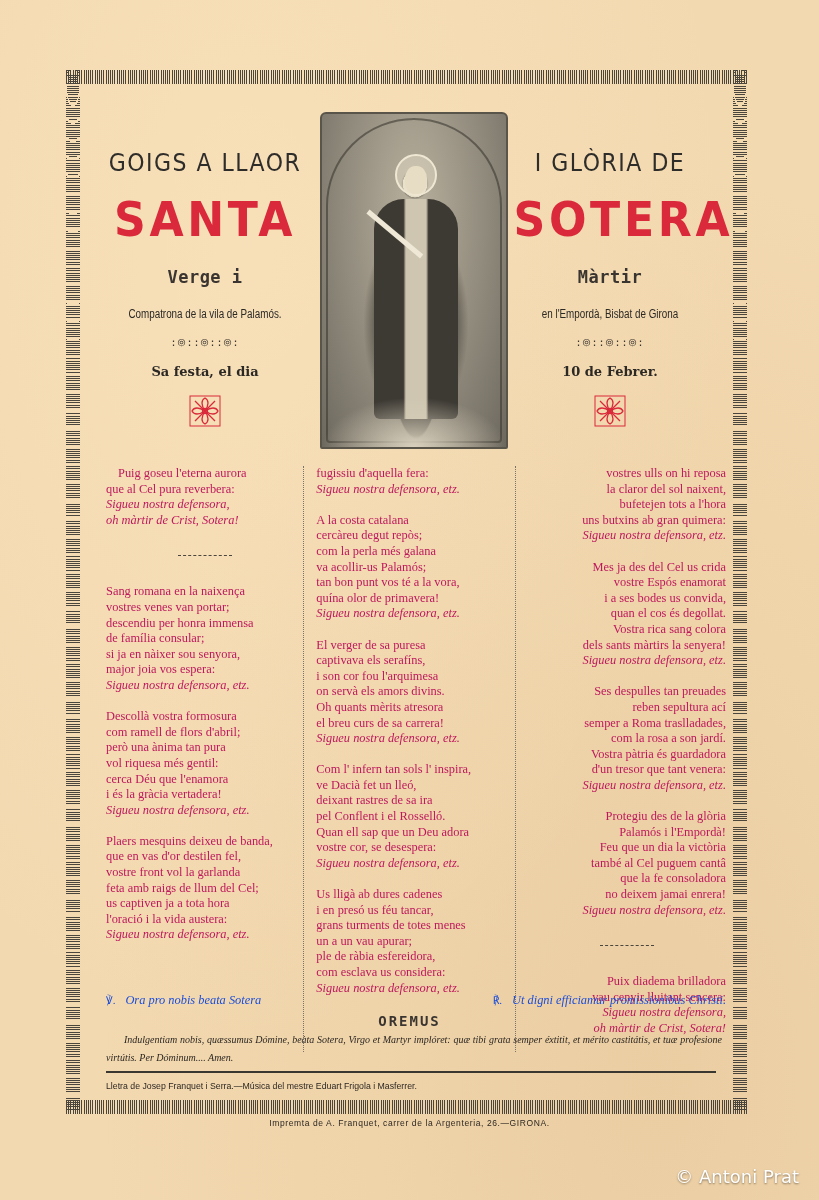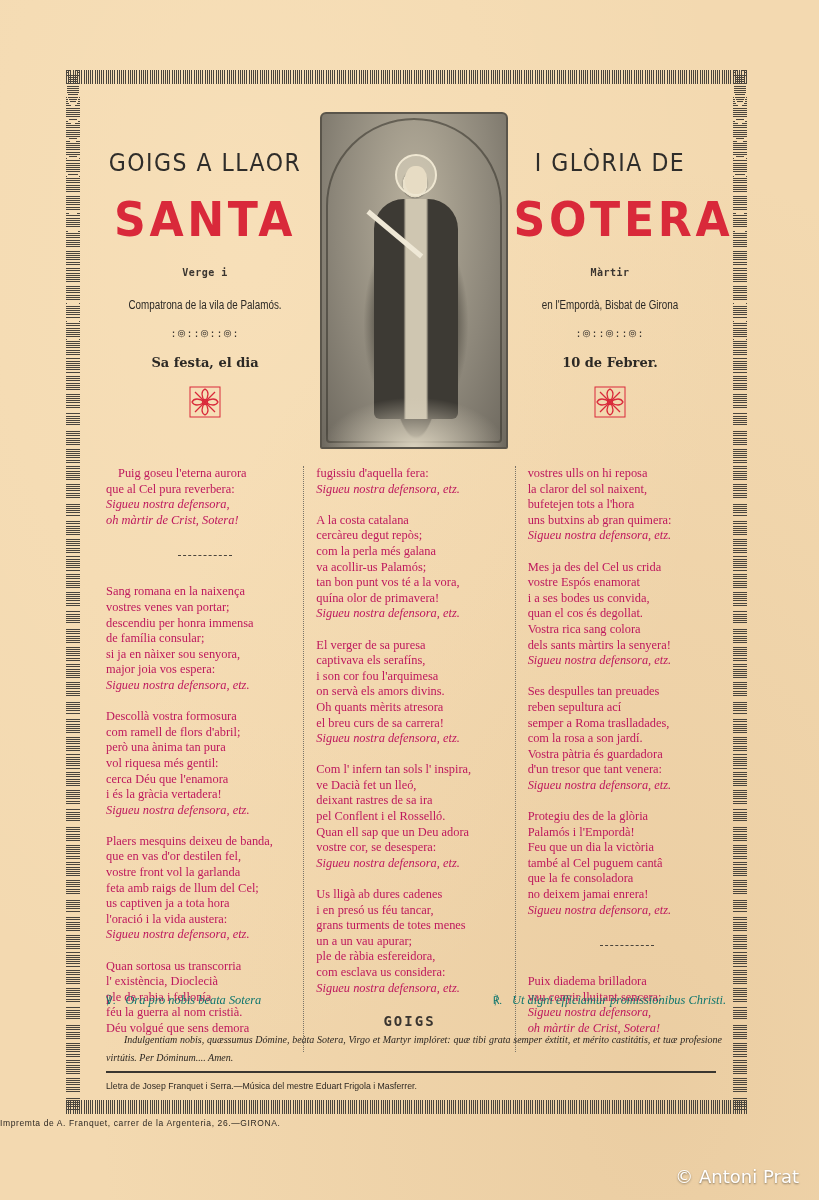--- a/index.html
+++ b/index.html
@@ -46,21 +46,21 @@
     .title-red {
       font-family: "DejaVu Sans", sans-serif;
       font-weight: bold;
       color: #d9293a;
       font-size: 48px; letter-spacing: 4px;
       margin-top: 16px;
       transform: scaleX(0.92);
     }
     .subtitle-mono {
       font-family: "DejaVu Sans Mono", monospace;
-      font-size: 10px; font-weight: bold;
+      font-size: 17px; font-weight: bold;
       margin-top: 20px; letter-spacing: 0.5px;
       color: #3a3530;
     }
     .subtitle-cond {
       font-family: "Liberation Sans Narrow", "Liberation Sans", sans-serif;
       font-size: 12px; margin-top: 20px;
       transform: scaleX(0.82);
       color: #2c2925;
     }
     .ornament-row {
@@ -122,33 +122,33 @@
     .poem {
       position: absolute; top: 466px; left: 106px; width: 620px;
       display: flex;
     }
     .col {
       font-size: 12.4px; line-height: 15.6px;
       color: #be185d;
     }
     .col-1 { width: 198px; }
     .col-2 { width: 212px; padding-left: 12px; border-left: 1px dotted #7a7468; margin-left: 0; }
-    .col-3 { width: 212px; padding-left: 12px; border-left: 1px dotted #7a7468; }
+    .col-3 { width: 212px; padding-left: 12px; border-left: 1px dotted #7a7468; text-align: right; }
     .stanza { margin-bottom: 15.6px; }
     .stanza .line { white-space: nowrap; display: block; }
     .stanza .line.it { font-style: italic; }
     .indent { padding-left: 12px; }
     .sep {
       width: 54px; margin: 26px auto 28px; height: 2px;
       border-bottom: 1px dashed #4a453d;
     }
 
     .versicle {
       position: absolute; top: 992px; left: 106px; width: 620px;
-      font-style: italic; font-size: 12.4px; color: #0f766e;
+      font-style: italic; font-size: 12.4px; color: #1d4ed8;
       display: flex; justify-content: space-between;
     }
     .vr-mark { font-style: normal; margin-right: 10px; font-size: 11px; }
     .oremus {
       position: absolute; top: 1013px; left: 0; width: 819px; text-align: center;
       font-family: "DejaVu Sans Mono", monospace; font-weight: bold;
       font-size: 14px; letter-spacing: 2px; color: #3a3530;
     }
     .prayer {
       position: absolute; top: 1031px; left: 106px; width: 616px;
@@ -160,21 +160,21 @@
       position: absolute; top: 1071px; left: 106px; width: 610px; height: 2px;
       background: #3a3630;
     }
     .credits {
       position: absolute; top: 1080px; left: 106px;
       font-family: "Liberation Sans", sans-serif; font-size: 9.5px;
       transform: scaleX(0.92); transform-origin: left;
       color: #2c2722;
     }
     .printer {
-      position: absolute; top: 1118px; left: 0; width: 819px; text-align: left;
+      position: absolute; top: 1118px; left: 0; width: 819px; text-align: center;
       font-family: "Liberation Sans", sans-serif; font-size: 8.5px;
       letter-spacing: 0.6px; color: #2c2722;
     }
     .watermark {
       position: absolute; right: 20px; top: 1166px;
       font-family: "DejaVu Sans", sans-serif; font-size: 18px;
       color: #ffffff; text-shadow: 0 1px 2px rgba(0,0,0,0.45);
     }
   </style>
 </head>
@@ -265,27 +265,20 @@
       </div>
       <div class="stanza">
         <span class="line">Plaers mesquins deixeu de banda,</span>
         <span class="line">que en vas d'or destilen fel,</span>
         <span class="line">vostre front vol la garlanda</span>
         <span class="line">feta amb raigs de llum del Cel;</span>
         <span class="line">us captiven ja a tota hora</span>
         <span class="line">l'oració i la vida austera:</span>
         <span class="line it">Sigueu nostra defensora, etz.</span>
       </div>
-      <div class="stanza">
-        <span class="line">Quan sortosa us transcorria</span>
-        <span class="line">l' existència, Dioclecià</span>
-        <span class="line">ple de rabia i fellonía</span>
-        <span class="line">féu la guerra al nom cristià.</span>
-        <span class="line">Déu volgué que sens demora</span>
-      </div>
     </div>
   <div class="col col-2">
       <div class="stanza">
         <span class="line">fugissiu d'aquella fera:</span>
         <span class="line it">Sigueu nostra defensora, etz.</span>
       </div>
       <div class="stanza">
         <span class="line">A la costa catalana</span>
         <span class="line">cercàreu degut repòs;</span>
         <span class="line">com la perla més galana</span>
@@ -369,19 +362,19 @@
 
 <div class="versicle">
   <div>
     <span class="vr-mark">℣.</span><span>Ora pro nobis beata Sotera</span>
   </div>
   <div>
     <span class="vr-mark">℟.</span><span>Ut digni efficiamur promissionibus Christi.</span>
   </div>
 </div>
 
-<div class="oremus">GOIGS</div>
+<div class="oremus">OREMUS</div>
 <div class="prayer">Indulgentiam nobis, quæssumus Dómine, beàta Sotera, Virgo et Martyr implóret: quæ tibi grata semper éxtitit, et mérito castitátis, et tuæ profesione virtútis. Per Dóminum.... Amen.</div>
 
 <div class="footer-rule"></div>
 <div class="credits">Lletra de Josep Franquet i Serra.—Música del mestre Eduart Frigola i Masferrer.</div>
 <div class="printer">Impremta de A. Franquet, carrer de la Argenteria, 26.—GIRONA.</div>
 <div class="watermark">© Antoni Prat</div>
 
 </body></html>

